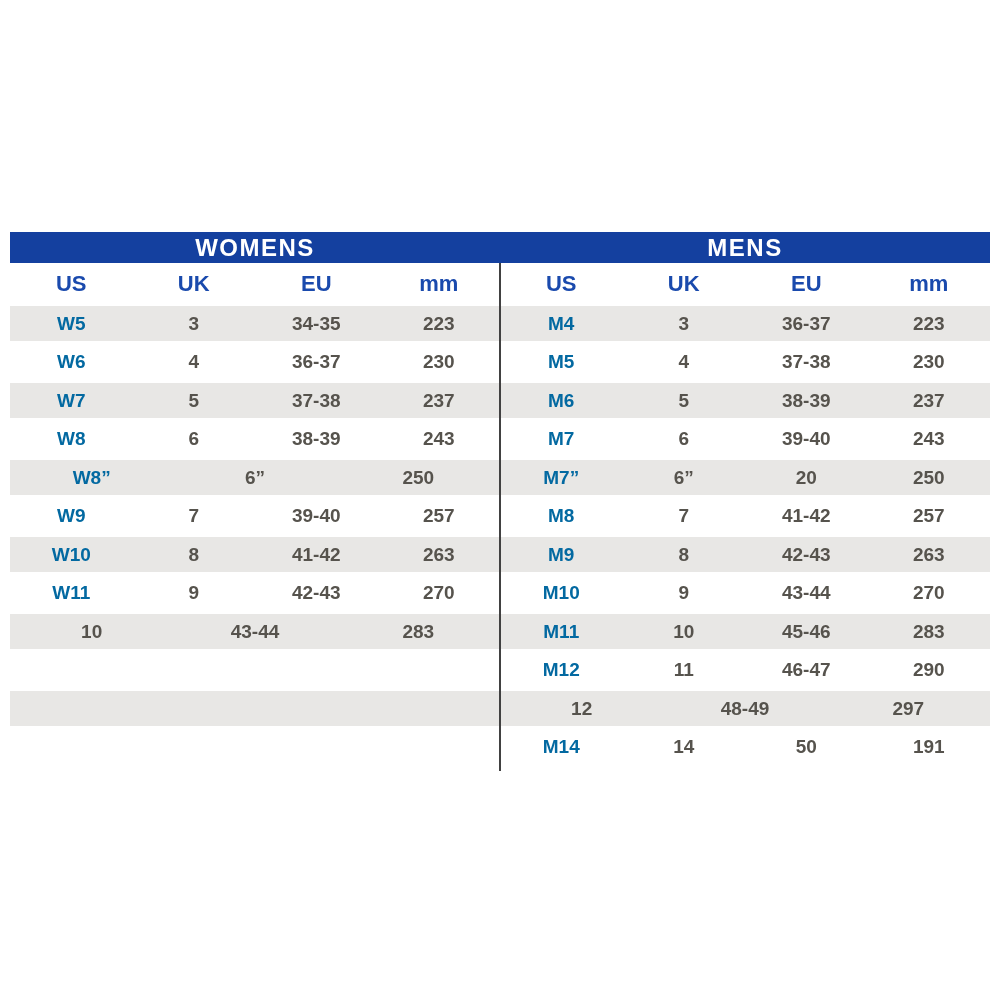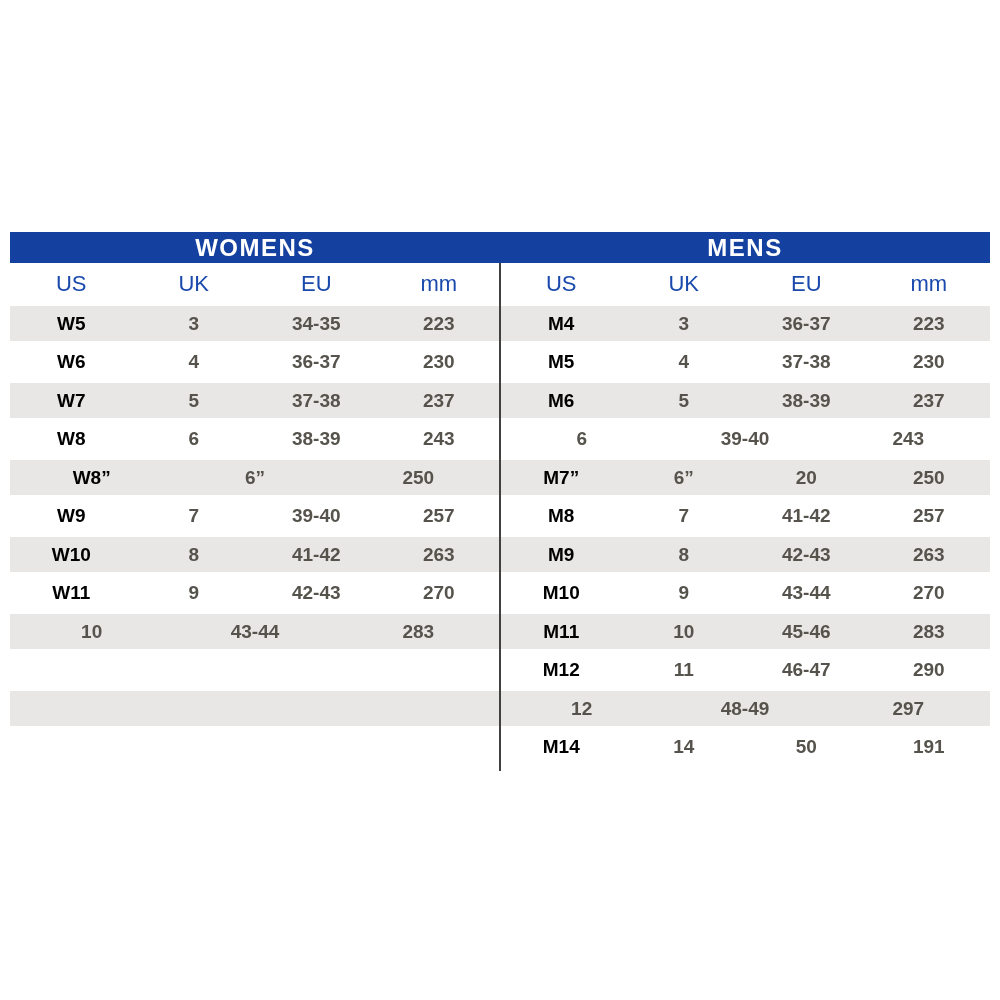--- a/index.html
+++ b/index.html
@@ -54,21 +54,21 @@
   .col-header-row {
     display: flex;
     height: 41px;
   }
   .col-h {
     flex: 1;
     display: flex;
     align-items: center;
     justify-content: center;
     color: #1a4aad;
-    font-weight: normal;
+    font-weight: bold;
     font-size: 22px;
     line-height: 1;
   }
   .row {
     display: flex;
     height: 38.5px;
   }
   .row:nth-child(odd) {
     background: #e8e7e5;
     box-shadow: inset 0 2px 0 0 #ffffff, inset 0 -2px 0 0 #ffffff;
@@ -77,21 +77,21 @@
     flex: 1;
     display: flex;
     align-items: center;
     justify-content: center;
     font-weight: bold;
     font-size: 19px;
     color: #56534d;
     line-height: 1;
   }
   .cell.c0 {
-    color: #000000;
+    color: #0369a1;
   }
 </style>
 </head>
 <body>
 
 <div class="size-chart">
 
   <div class="title-bar">
     <div class="title-half">WOMENS</div>
     <div class="title-half">MENS</div>
@@ -198,20 +198,21 @@
             <div class="cell c2">37-38</div>
             <div class="cell c3">230</div>
           </div>
           <div class="row">
             <div class="cell c0">M6</div>
             <div class="cell c1">5</div>
             <div class="cell c2">38-39</div>
             <div class="cell c3">237</div>
           </div>
           <div class="row">
+            <div class="cell c0">M7</div>
             <div class="cell c1">6</div>
             <div class="cell c2">39-40</div>
             <div class="cell c3">243</div>
           </div>
           <div class="row">
             <div class="cell c0">M7”</div>
             <div class="cell c1">6”</div>
             <div class="cell c2">20</div>
             <div class="cell c3">250</div>
           </div>

